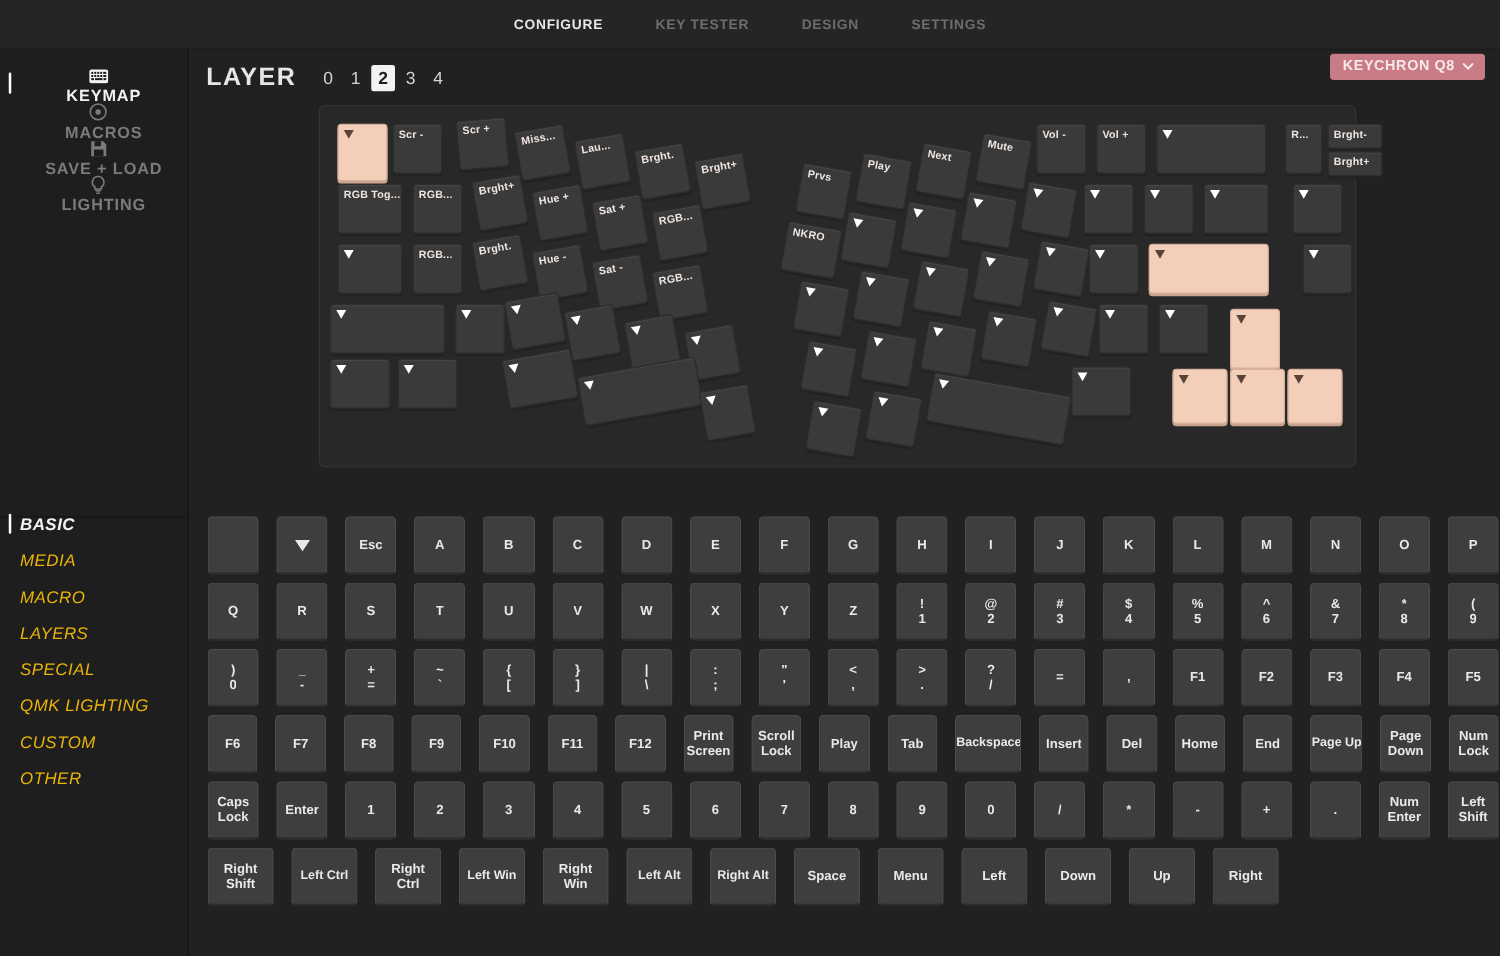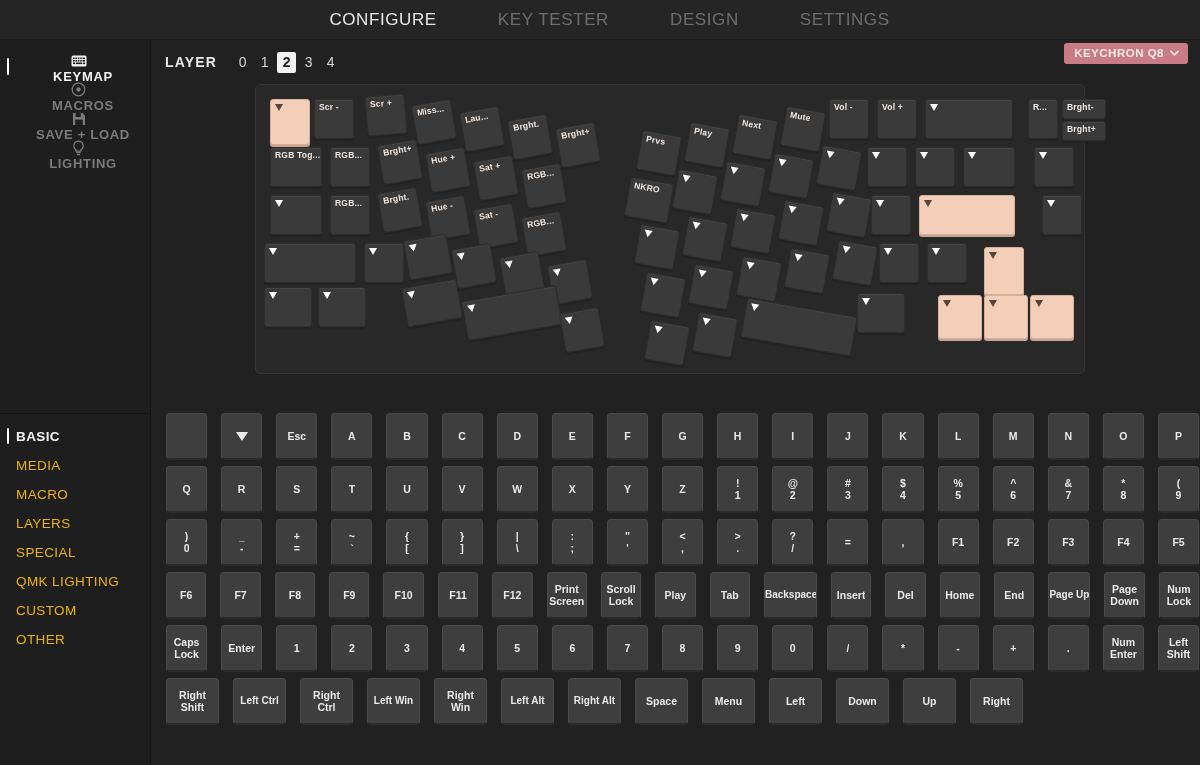--- a/index.html
+++ b/index.html
@@ -13,22 +13,22 @@
 
   
   .topnav {
     position: absolute; top: 0; left: 0; width: 1200px; height: 40px;
     background: #252525;
     display: flex; align-items: center; justify-content: center;
     gap: 38px;
     border-bottom: 1px solid #1b1b1b;
   }
   .topnav .tab {
-    font-size: 17px; letter-spacing: .6px; font-weight: 400;
-    color: #6d6d6d; padding: 3px 2px; cursor: pointer; margin-left: 19px;
+    font-size: 11px; letter-spacing: .6px; font-weight: 700;
+    color: #6d6d6d; padding: 3px 2px; cursor: pointer;
   }
   .topnav .tab.active { color: #e8e8e8; }
 
   
   .sidebar {
     position: absolute; top: 40px; left: 0; width: 151px; height: 725px;
     background: #1e1e1e; border-right: 1px solid #141414;
   }
   .sb-top { padding-top: 12px; }
   .sb-item {
@@ -47,42 +47,42 @@
   }
   .sb-ico svg { display: block; }
   .sb-label { font-size: 13px; letter-spacing: .7px; font-weight: 600; color: #7b7b7b; }
   .sb-item.active .sb-label { color: #f2f2f2; }
 
   .sb-divider {
     position: absolute; left: 0; top: 373px; width: 151px; height: 1px;
     background: #141414;
   }
 
-  .sb-cats { position: absolute; top: 382px; left: 0; width: 151px; }
+  .sb-cats { position: absolute; top: 365px; left: 0; width: 151px; font-style: italic; }
   .cat-item {
     position: relative; display: flex; align-items: center;
     height: 29px; padding-left: 16px; cursor: pointer;
   }
   .cat-item .bar {
     position: absolute; left: 7px; top: 6px; width: 2px; height: 16px;
     background: #ffffff; border-radius: 1px; display: none;
   }
   .cat-item.active .bar { display: block; }
   .cat-label { font-size: 13.5px; letter-spacing: .4px; color: #eab308; }
   .cat-item.active .cat-label { color: #f2f2f2; font-weight: 700; }
 
   
   .main { position: absolute; top: 40px; left: 151px; width: 1049px; height: 725px; }
 
   .layerbar {
     position: absolute; top: 0; left: 0; width: 1049px; height: 44px;
     display: flex; align-items: center; padding-left: 14px;
   }
   .layer-title {
-    font-size: 14px; font-weight: 700; letter-spacing: 1.2px; color: #e6e6e6;
+    font-size: 20px; font-weight: 700; letter-spacing: 1.2px; color: #e6e6e6;
     margin-right: 16px;
   }
   .layer-btn {
     width: 19px; height: 21px; margin-right: 3px;
     display: flex; align-items: center; justify-content: center;
     font-size: 14px; color: #d4d4d4; cursor: pointer; border-radius: 2px;
   }
   .layer-btn.active { background: #f2f2f2; color: #1e1e1e; font-weight: 600; }
 
   .kbd-badge {

